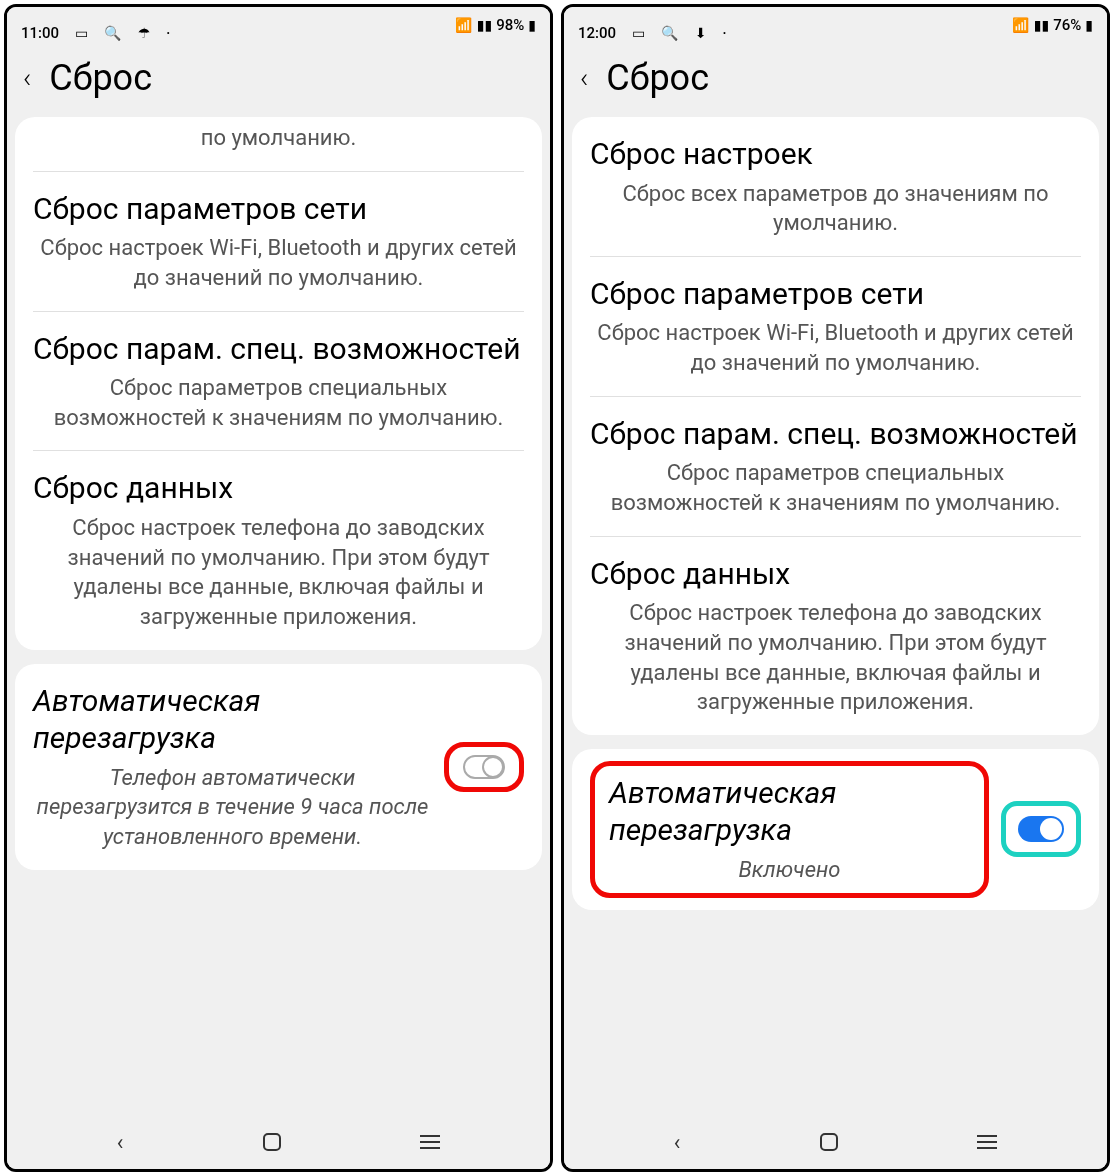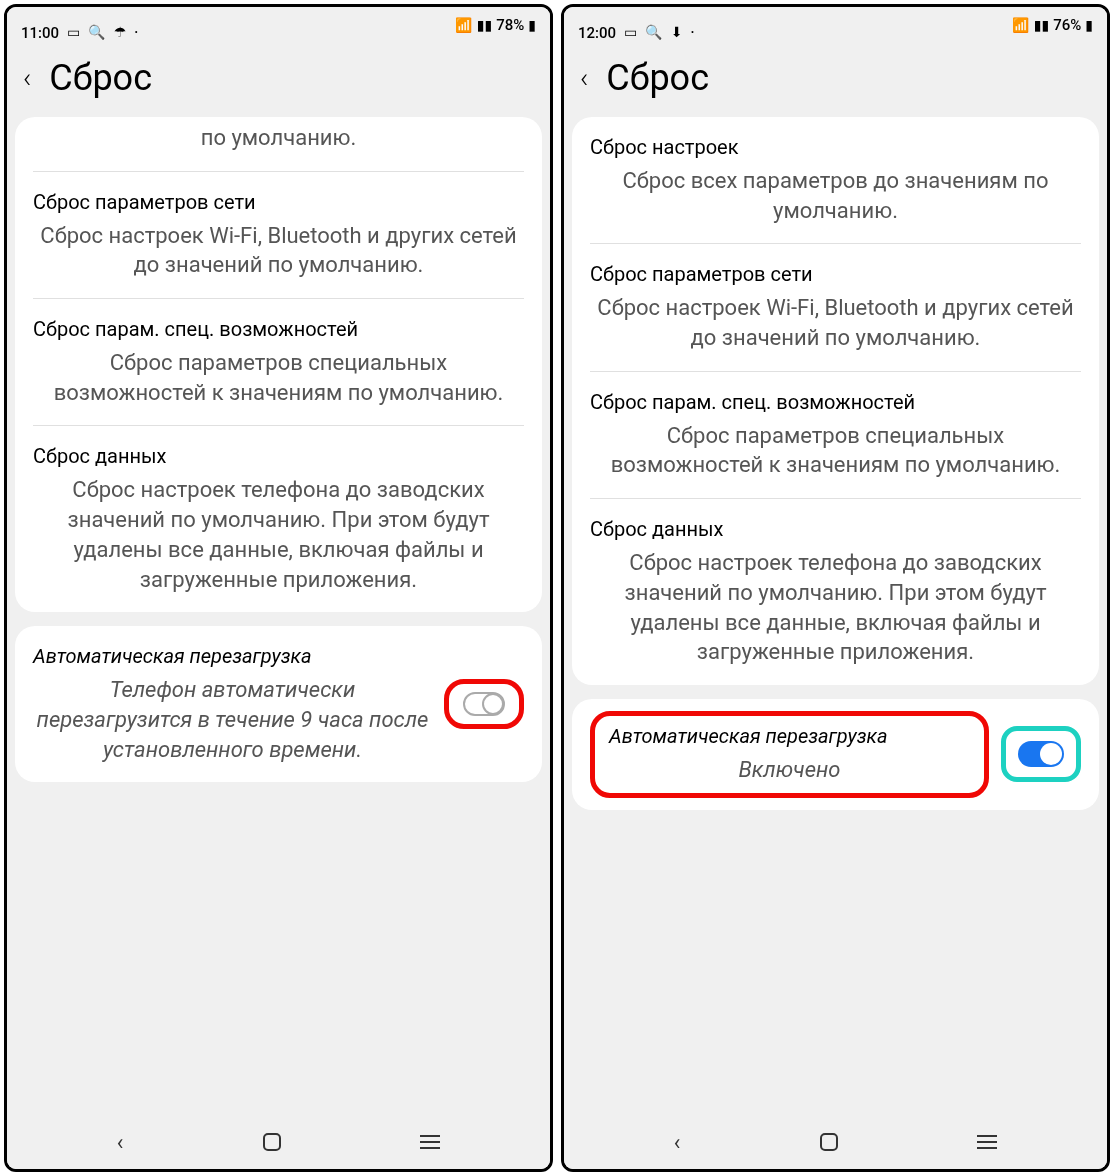--- a/index.html
+++ b/index.html
@@ -26,21 +26,21 @@
     height: 36px;
     display: flex;
     align-items: center;
     justify-content: space-between;
     padding: 0 14px;
     font-size: 15px;
     font-weight: 500;
     background: #f0f0f0;
     color: #000;
   }
-  .status-left { display: flex; align-items: flex-start; gap: 8px; margin-top: 15px; }
+  .status-left { display: flex; align-items: center; gap: 16px; margin-top: 15px; }
   .status-right { display: flex; align-items: center; gap: 4px; }
   .status-icon { font-size: 14px; }
   .header {
     display: flex;
     align-items: center;
     padding: 14px 16px 18px 16px;
     background: #f0f0f0;
   }
   .back-chevron {
     font-size: 28px;
@@ -65,21 +65,21 @@
     background: #fff;
     border-radius: 20px;
     padding: 0 18px;
   }
   .item {
     padding: 18px 0;
     border-bottom: 1px solid #e0e0e0;
   }
   .item:last-child { border-bottom: none; }
   .item-title {
-    font-size: 20px;
+    font-size: 30px;
     font-weight: 400;
     color: #000;
     line-height: 1.25;
     margin-bottom: 6px;
   }
   .item-sub {
     font-size: 22px;
     color: #555;
     line-height: 1.35;
     text-align: center;
@@ -168,21 +168,21 @@
     <div class="status-left">
       <span>11:00</span>
       <span class="status-icon">▭</span>
       <span class="status-icon">🔍</span>
       <span class="status-icon">☂</span>
       <span class="status-icon">·</span>
     </div>
     <div class="status-right">
       <span class="status-icon">📶</span>
       <span class="status-icon">▮▮</span>
-      <span>78%</span>
+      <span>98%</span>
       <span class="status-icon">▮</span>
     </div>
   </div>
 
   <div class="header">
     <span class="back-chevron">‹</span>
     <span class="header-title">Сброс</span>
   </div>
 
   <div class="content">

